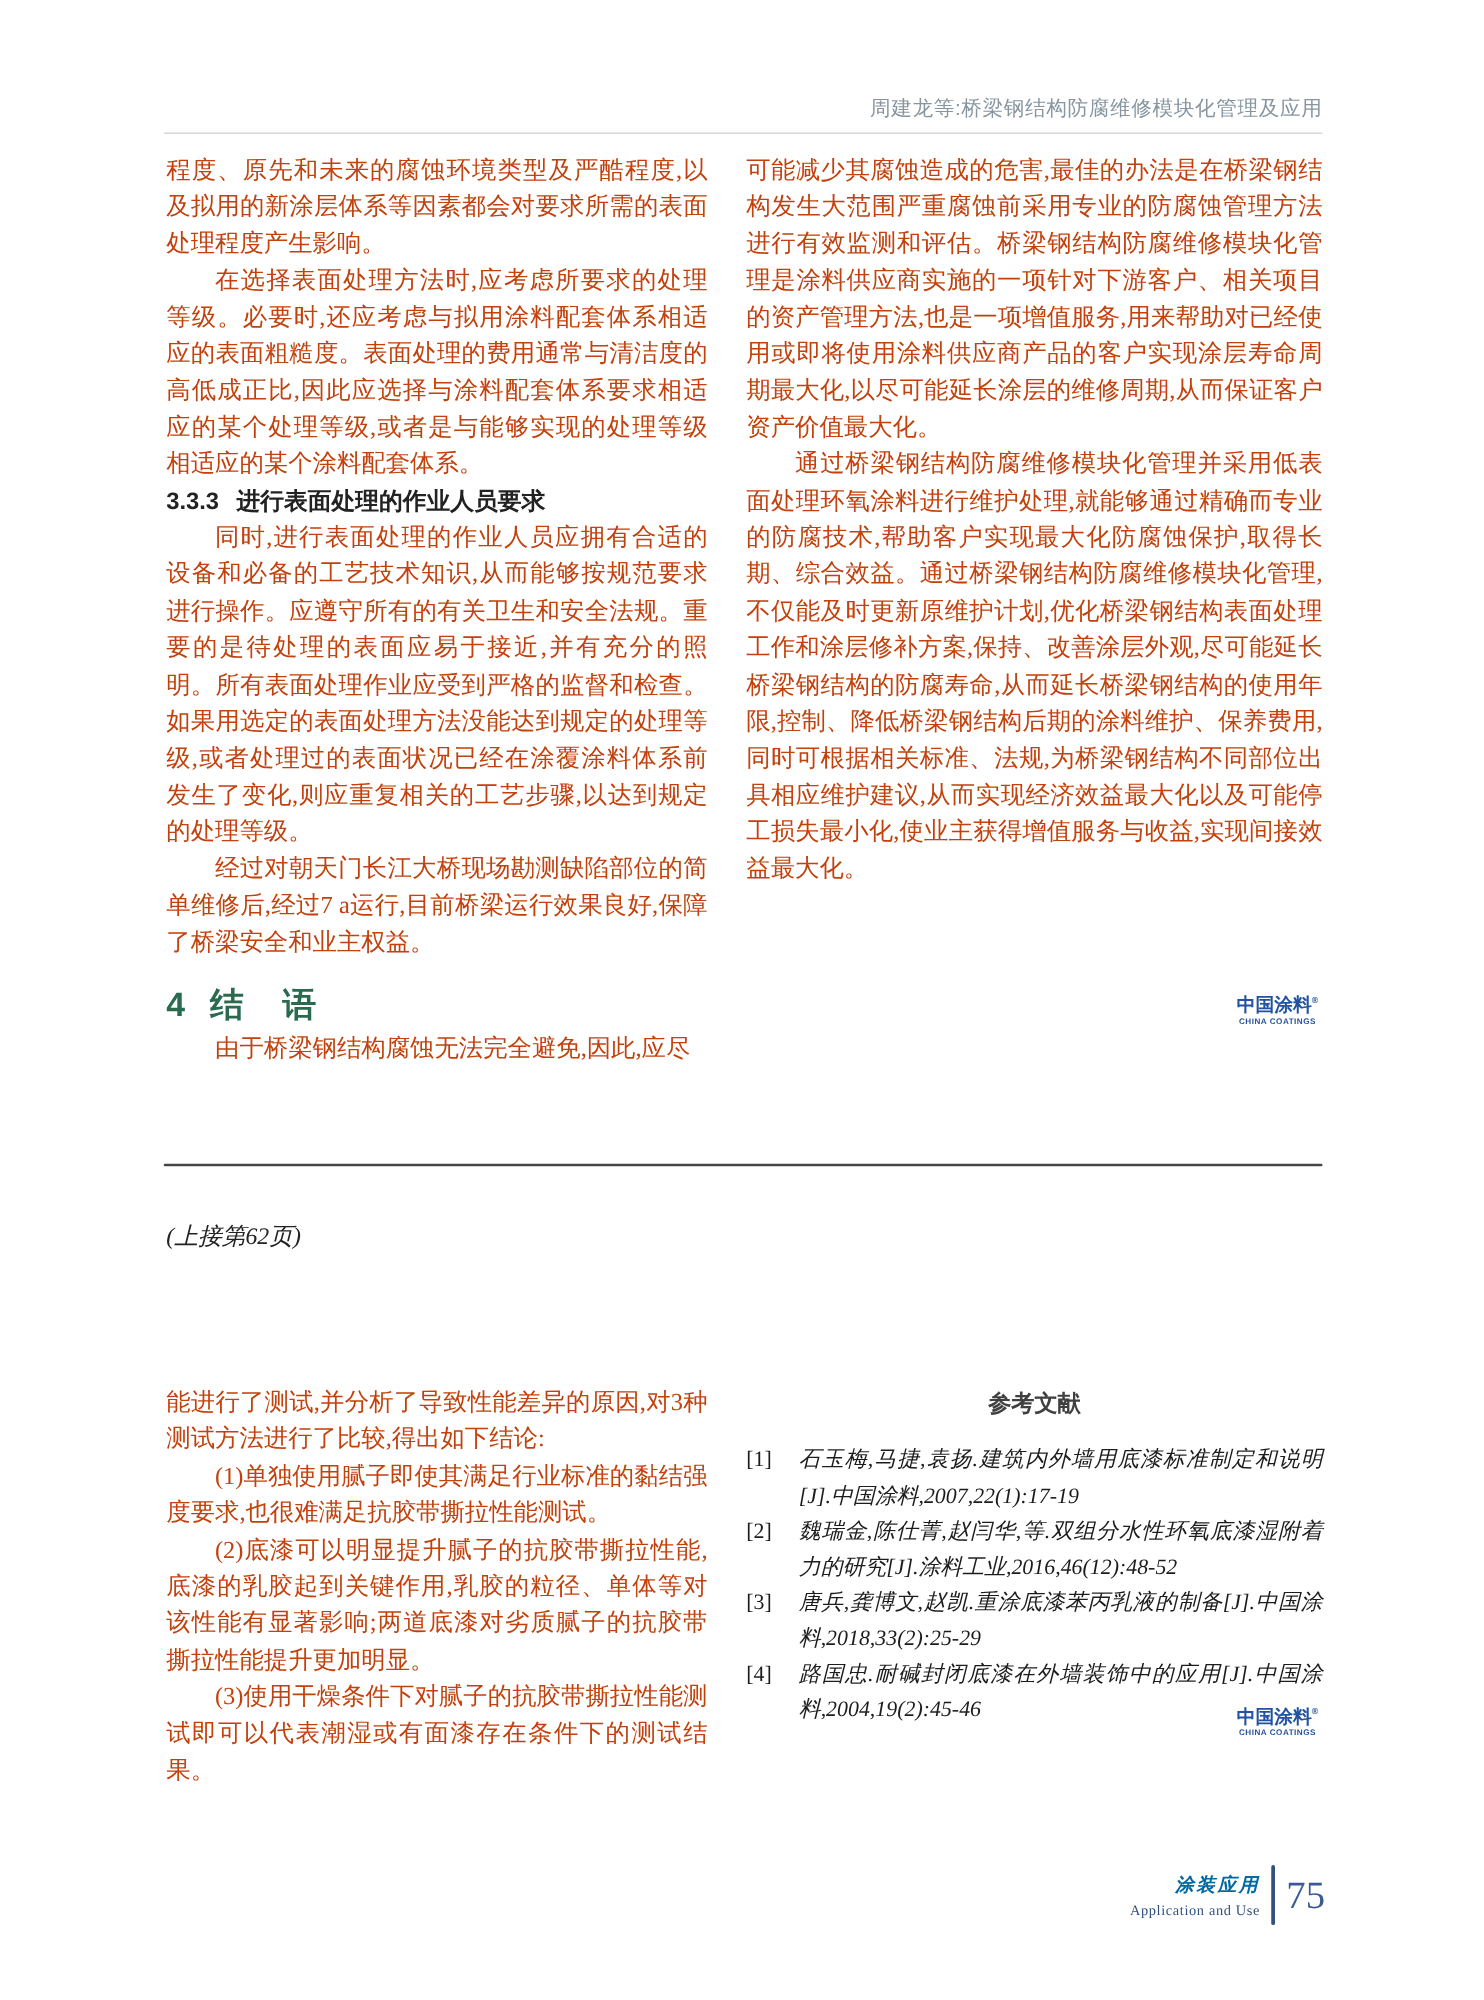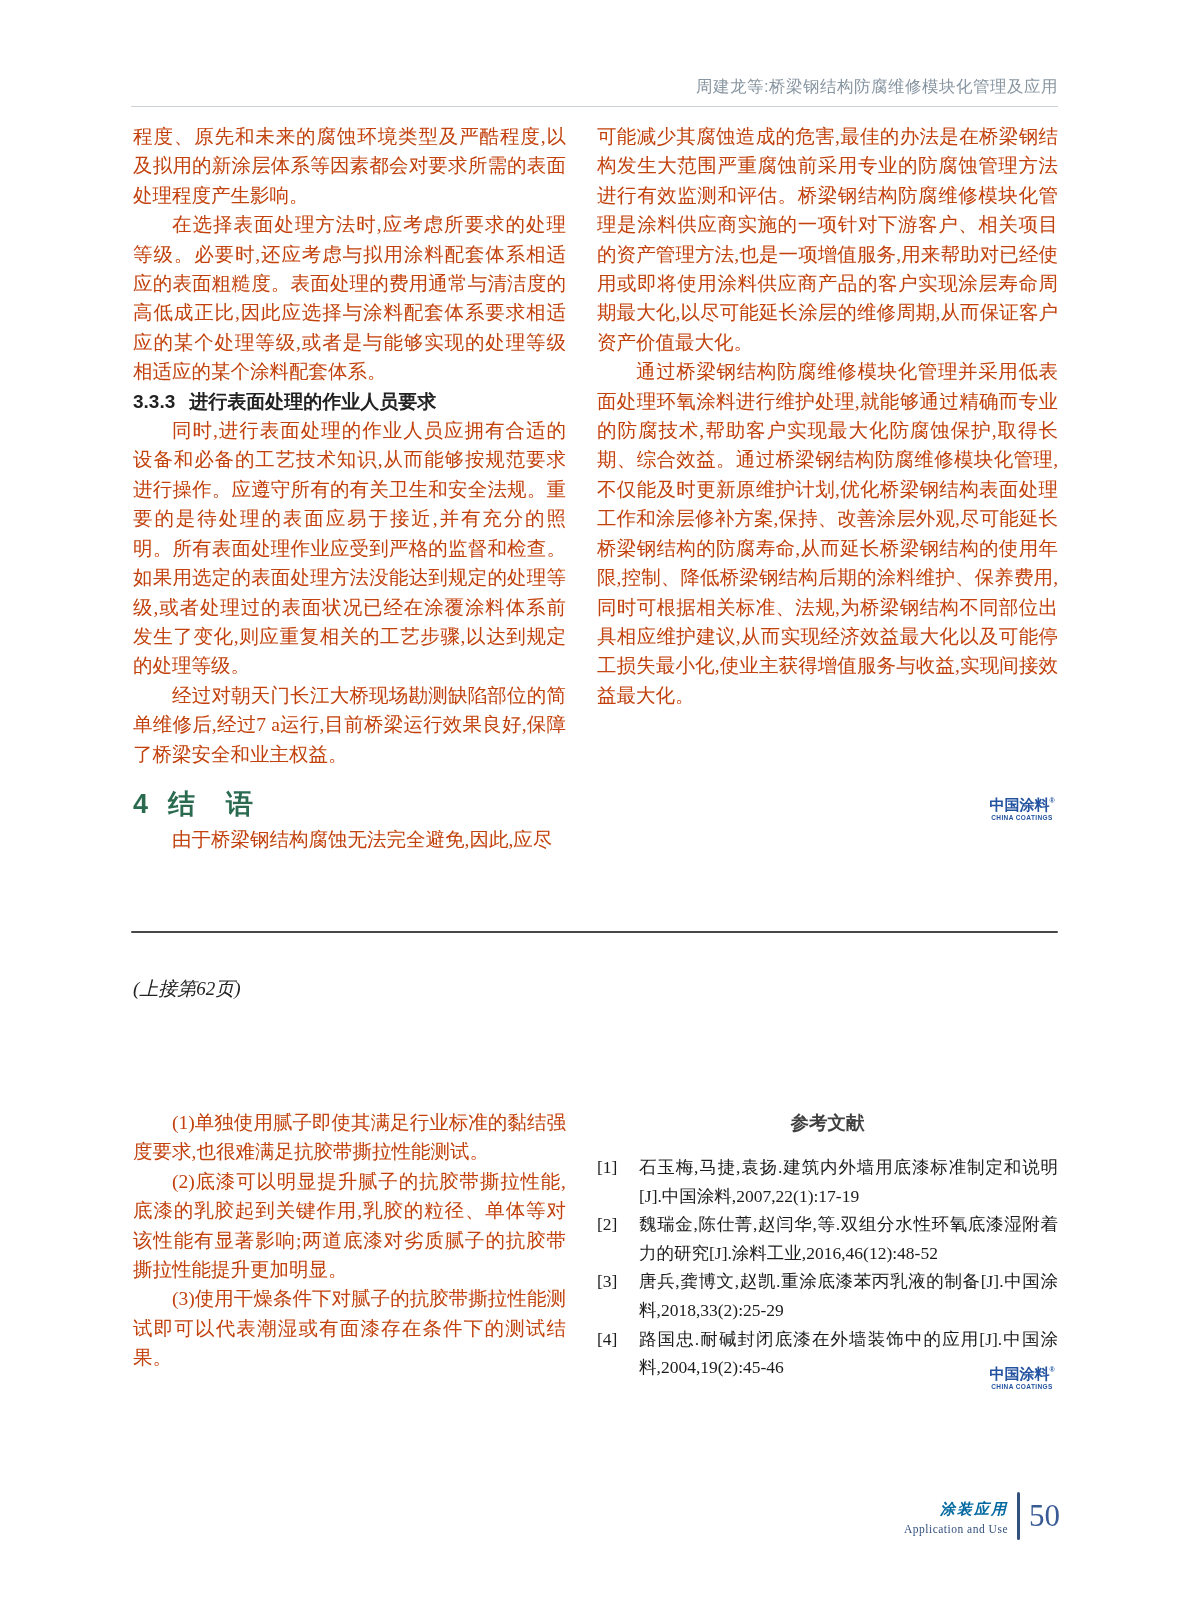--- a/index.html
+++ b/index.html
@@ -77,21 +77,21 @@
   }
 
   
   .ref-heading {
     text-align:center; font-weight:bold; font-size:18.5px; line-height:29px;
     font-family:"Liberation Sans","DejaVu Sans",sans-serif; color:#404040;
     margin-bottom:16px;
   }
   .ref { display:flex; font-size:17.5px; line-height:28.6px; }
   .ref-num { width:42px; flex:none; }
-  .ref-text { flex:1; text-align:justify; }
+  .ref-text { flex:1; text-align:justify;font-style:italic; }
 
   
   .footer {
     position:absolute; top:1492px; right:127px;
     display:flex; align-items:center;
   }
   .footer-labels { text-align:right; margin-right:9px; }
   .footer-cn {
     font-family:"Liberation Sans","DejaVu Sans",sans-serif;
     font-size:15px; font-weight:bold; color:#0369a1; letter-spacing:2px;
@@ -139,20 +139,21 @@
   <div class="logo logo-top">
     <div class="logo-cn"><span>中国涂料</span><span class="logo-reg">®</span></div>
     <div class="logo-en">CHINA COATINGS</div>
   </div>
 
   <div class="mid-rule"></div>
 
   <div class="continuation-note">(上接第62页)</div>
 
   <div class="col bottom-left">
+    <p class="body-p">能进行了测试,并分析了导致性能差异的原因,对3种测试方法进行了比较,得出如下结论:</p>
     <p class="body-p indent">(1)单独使用腻子即使其满足行业标准的黏结强度要求,也很难满足抗胶带撕拉性能测试。</p>
     <p class="body-p indent">(2)底漆可以明显提升腻子的抗胶带撕拉性能,底漆的乳胶起到关键作用,乳胶的粒径、单体等对该性能有显著影响;两道底漆对劣质腻子的抗胶带撕拉性能提升更加明显。</p>
     <p class="body-p indent">(3)使用干燥条件下对腻子的抗胶带撕拉性能测试即可以代表潮湿或有面漆存在条件下的测试结果。</p>
   </div>
 
   <div class="col bottom-right">
     <div class="ref-heading">参考文献</div>
     <div class="ref">
       <span class="ref-num">[1]</span>
       <span class="ref-text">石玉梅,马捷,袁扬.建筑内外墙用底漆标准制定和说明[J].中国涂料,2007,22(1):17-19</span>
@@ -175,16 +176,16 @@
     <div class="logo-cn"><span>中国涂料</span><span class="logo-reg">®</span></div>
     <div class="logo-en">CHINA COATINGS</div>
   </div>
 
   <div class="footer">
     <div class="footer-labels">
       <div class="footer-cn">涂装应用</div>
       <div class="footer-en">Application and Use</div>
     </div>
     <div class="footer-bar"></div>
-    <div class="footer-num">50</div>
+    <div class="footer-num">75</div>
   </div>
 
 </div>
 
 </body></html>

